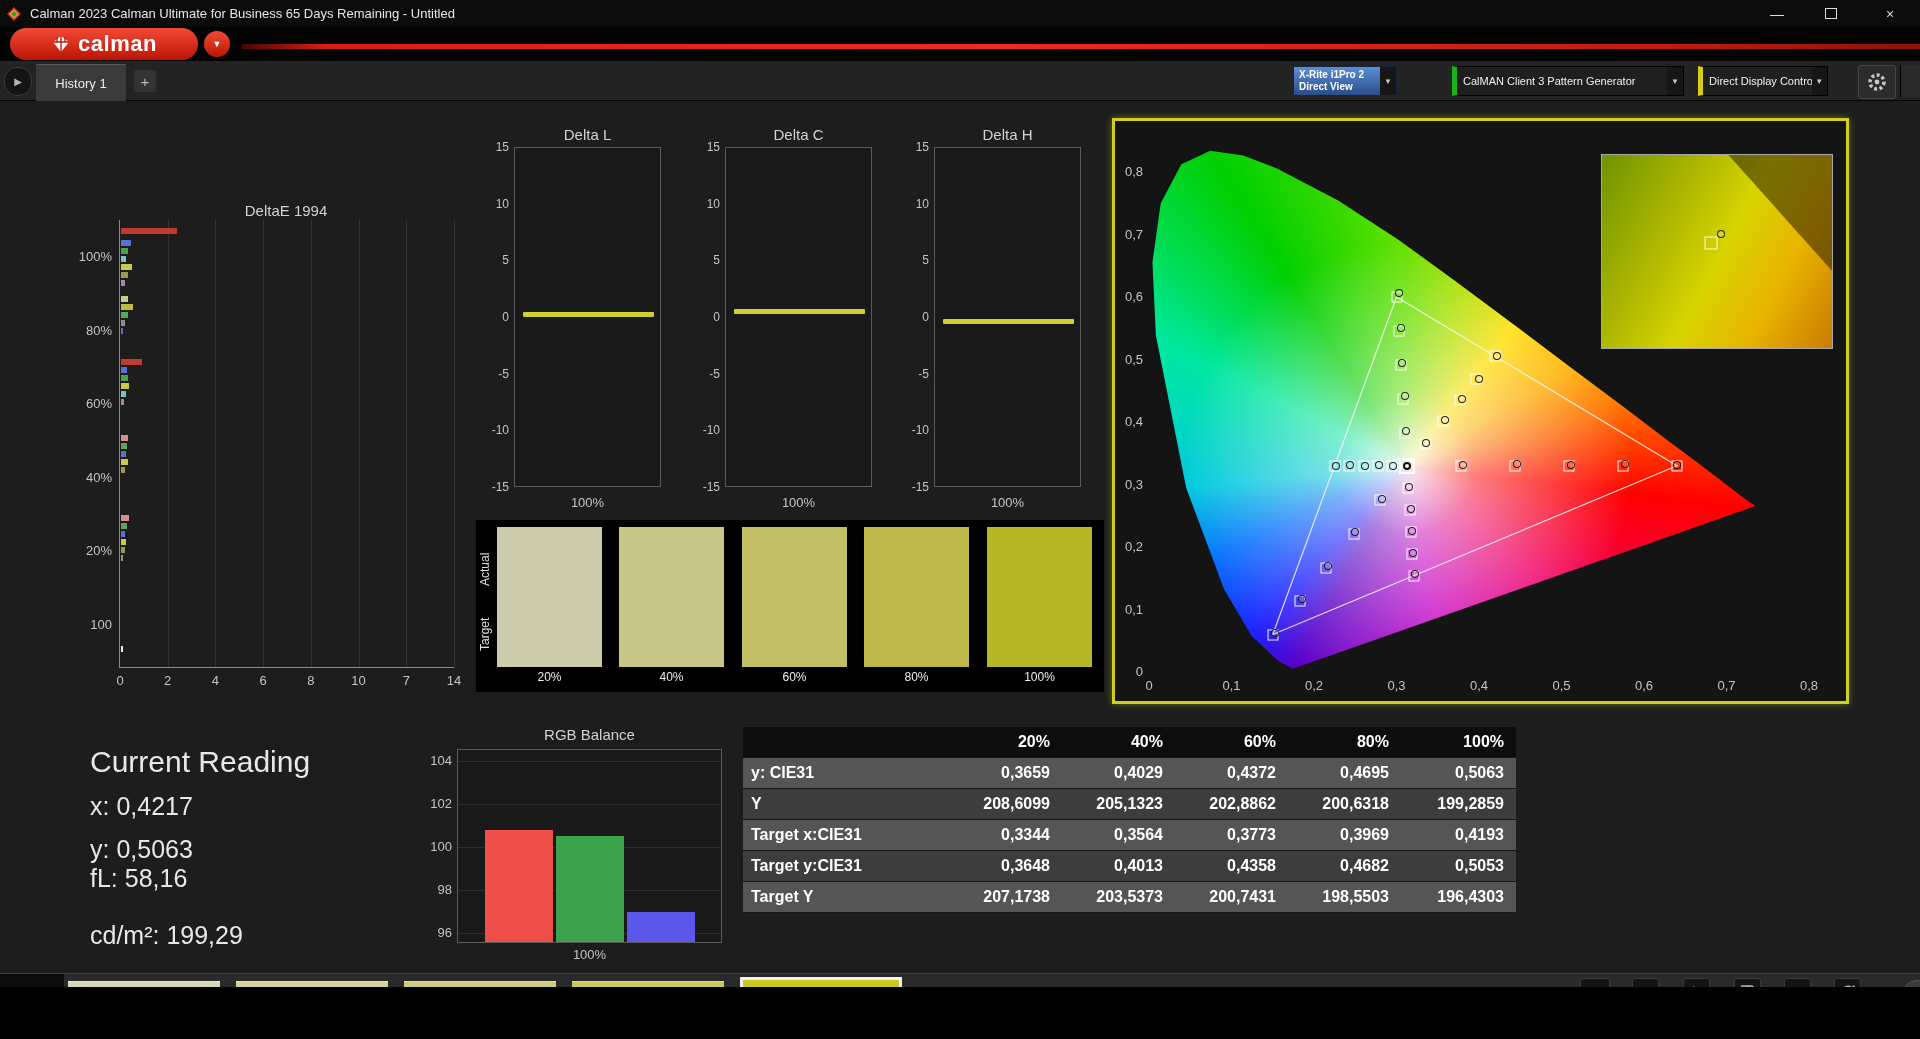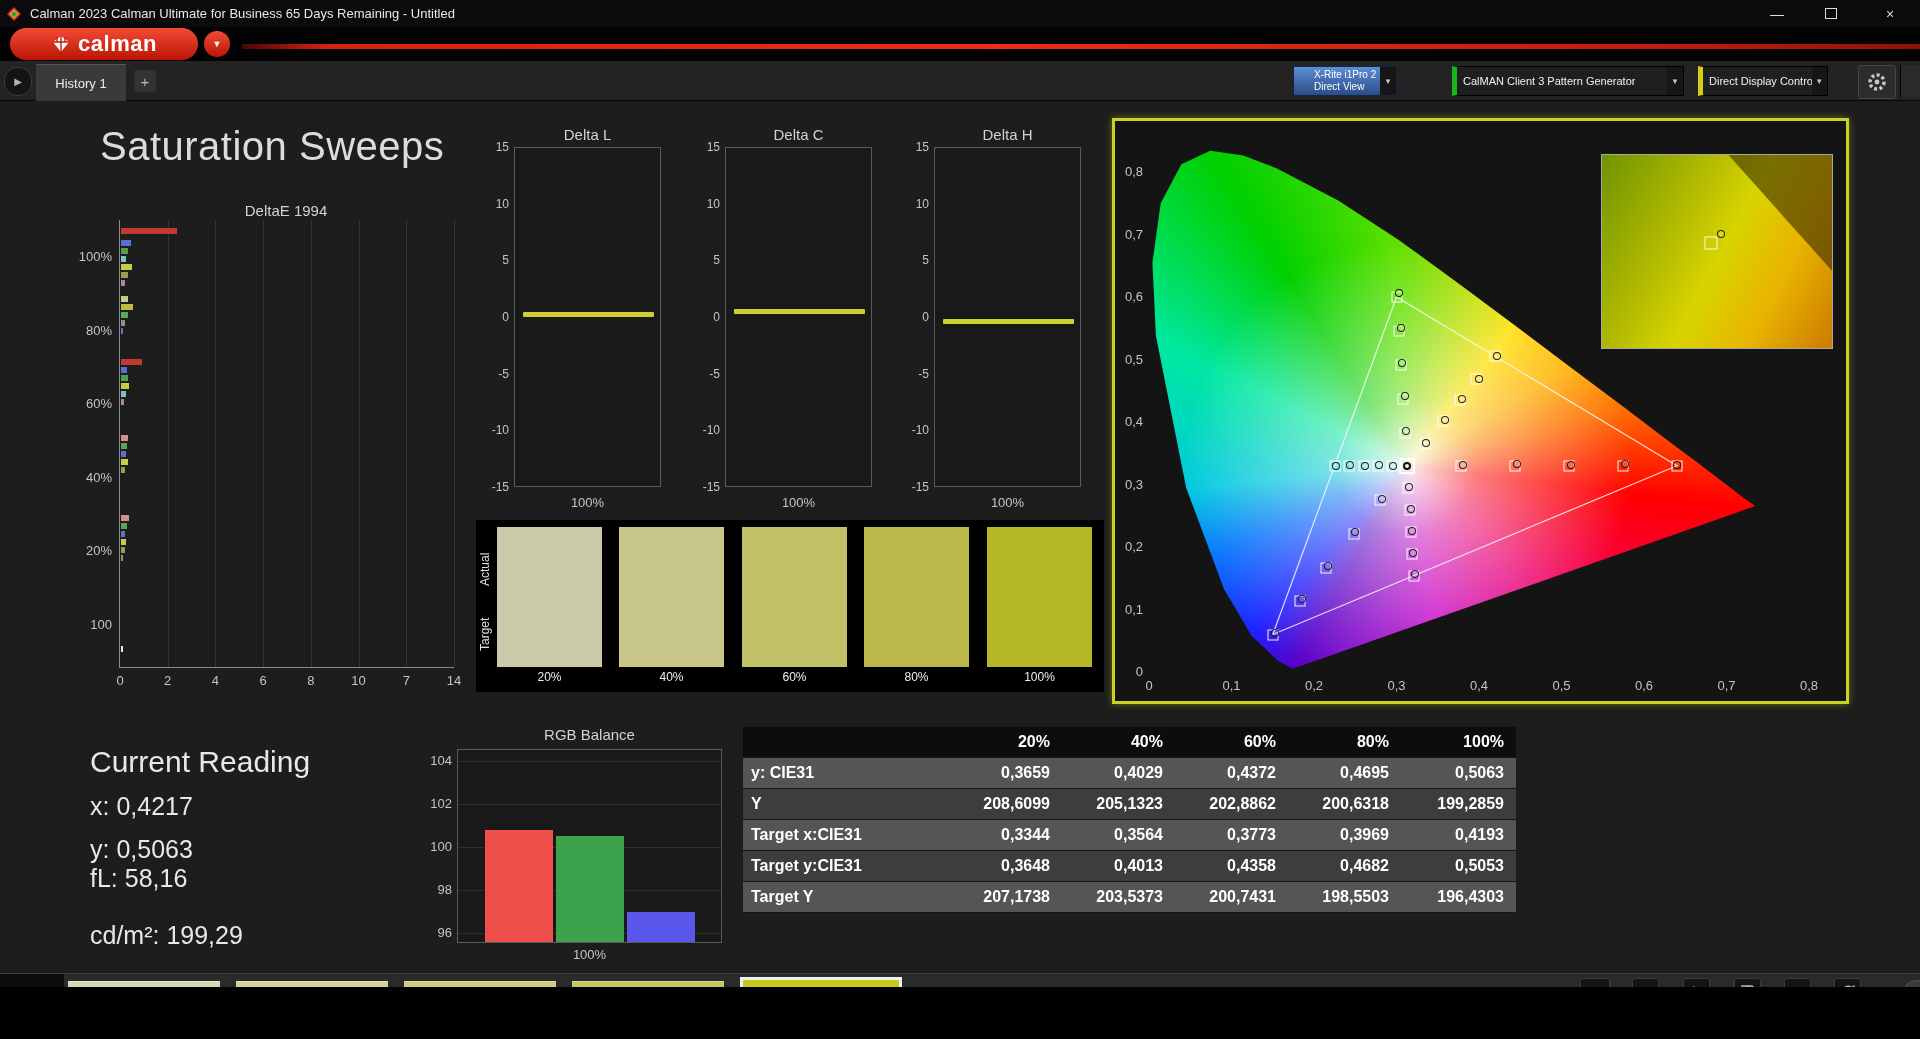--- a/index.html
+++ b/index.html
@@ -25,21 +25,21 @@
   #tabbar{position:absolute;left:0;top:61px;width:1920px;height:39px;background:#232323;border-bottom:1px solid #060606;}
   #tab-playbtn{position:absolute;left:4px;top:6px;width:26px;height:27px;background:#141414;border:1px solid #3a3a3a;border-radius:13px;
     color:#b4b4b4;font-size:10px;display:flex;align-items:center;justify-content:center;}
   .tab{position:absolute;left:36px;top:3px;width:90px;height:36px;background:#3a3a3a;border-top:1px solid #565656;
     color:#ececec;font-size:13px;display:flex;align-items:center;justify-content:center;}
   #add-tab{position:absolute;left:134px;top:9px;width:22px;height:22px;background:#333;border-radius:3px;color:#bbb;
     font-size:15px;display:flex;align-items:center;justify-content:center;}
   .dd{position:absolute;top:5px;height:30px;background:#1f1f1f;border:1px solid #000;box-sizing:border-box;display:flex;align-items:center;color:#f0f0f0;font-size:11px;}
   .dd .dd-arrow{margin-left:auto;width:16px;height:100%;background:#161616;color:#c8c8c8;font-size:8px;display:flex;align-items:center;justify-content:center;}
   #dd-meter{left:1293px;width:104px;background:linear-gradient(180deg,#5b8ed6,#2b4c86);border:1px solid #16253f;}
-  #dd-meter .two-line{padding-left:20px;line-height:12px;font-size:10px;color:#fff;}
+  #dd-meter .two-line{padding-left:5px;line-height:12px;font-size:10px;color:#fff;font-weight:bold;}
   #meter-badge{position:absolute;left:1415px;top:68px;width:26px;height:26px;border-radius:50%;background:#2e6be6;
     color:#fff;font-size:11px;font-weight:bold;display:flex;align-items:center;justify-content:center;}
   #dd-pattern{left:1452px;width:232px;border-left:5px solid #17b517;}
   #dd-display{left:1698px;width:130px;border-left:5px solid #d6ce14;}
   .dd .dd-label{padding-left:6px;white-space:nowrap;overflow:hidden;}
   #gear-btn{position:absolute;left:1858px;top:4px;width:36px;height:32px;background:#2c2c2c;border:1px solid #464646;border-radius:3px;
     display:flex;align-items:center;justify-content:center;}
   #edge-btn{position:absolute;left:1900px;top:4px;width:20px;height:32px;background:#2a2a2a;border-left:1px solid #000;}
 
   
@@ -183,21 +183,20 @@
     </div>
     <div id="gear-btn">
       <svg width="22" height="22">
         <circle cx="11" cy="11" r="7" fill="none" stroke="#c8c8c8" stroke-width="3.5" stroke-dasharray="3 2.4"></circle>
         <circle cx="11" cy="11" r="2.4" fill="#c8c8c8"></circle>
       </svg>
     </div>
     <div id="edge-btn"></div>
   </div>
 
-  <div id="page-title">Saturation Sweeps</div>
 
   <div id="deltae-chart">
     <span class="chart-title">DeltaE 1994</span>
     <div id="plot-deltae">
         <div class="tick-label" style="left: -20px; top: 453px; width: 40px; text-align: center;">0</div>
         <div class="grid-v" style="left: 47.7143px;"></div>
         <div class="tick-label" style="left: 27.7143px; top: 453px; width: 40px; text-align: center;">2</div>
         <div class="grid-v" style="left: 95.4286px;"></div>
         <div class="tick-label" style="left: 75.4286px; top: 453px; width: 40px; text-align: center;">4</div>
         <div class="grid-v" style="left: 143.143px;"></div>

